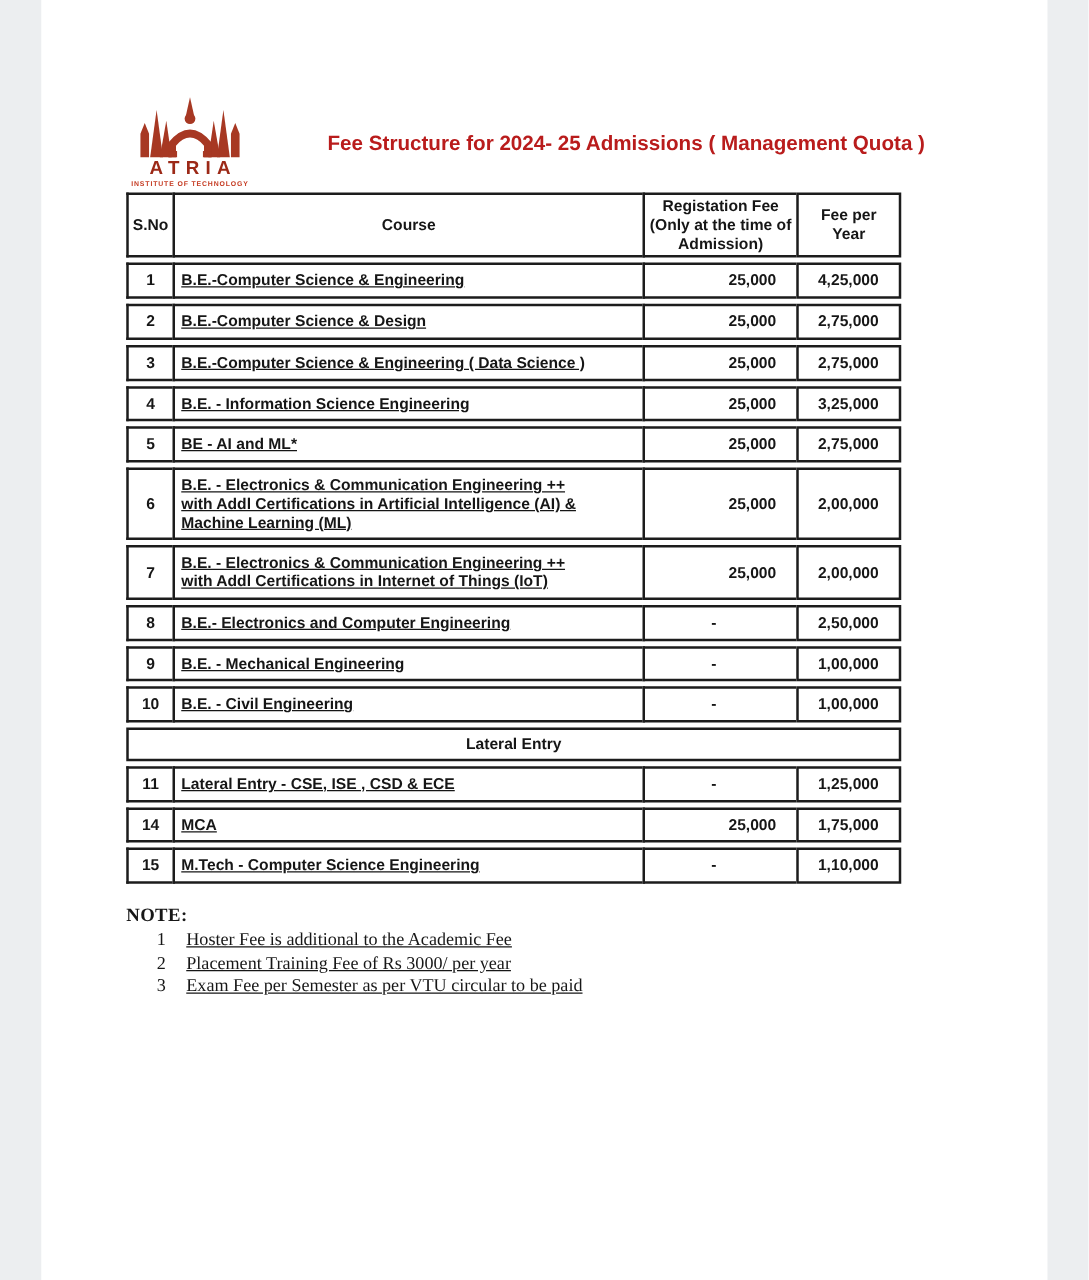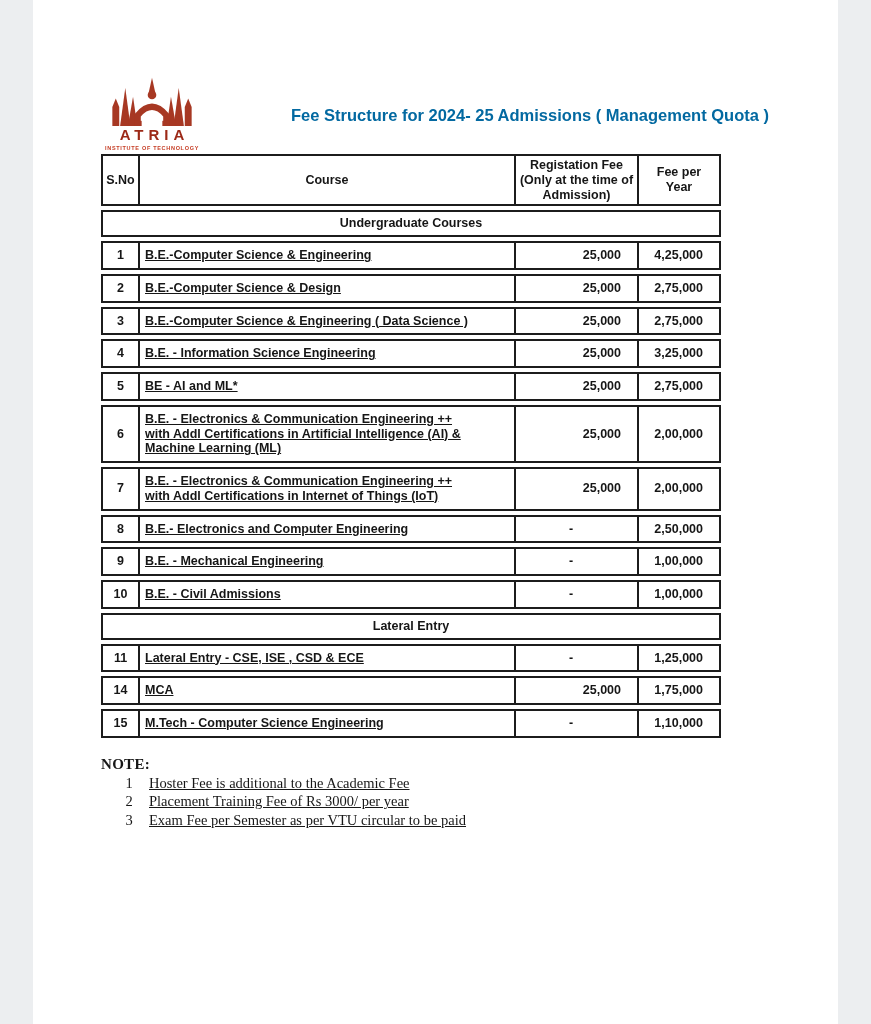--- a/index.html
+++ b/index.html
@@ -23,21 +23,21 @@
     color:#9c2917;line-height:1.05;margin-top:1px;padding-left:5px;
   }
   .logo-tagline{
     font-size:5.5px;font-weight:700;letter-spacing:.7px;
     color:#c53b22;margin-top:2px;white-space:nowrap;
   }
 
   
   .doc-title{
     position:absolute;left:248px;top:106px;width:492px;
-    text-align:center;font-size:16.5px;font-weight:700;color:#0369a1;margin-left:36px;
+    text-align:right;font-size:16.5px;font-weight:700;color:#b91c1c;
   }
 
   
   .content{position:absolute;left:101px;top:150px;width:620px;}
   table.fee-table{
     width:620px;table-layout:fixed;
     border-collapse:separate;border-spacing:0 4px;
   }
   .fee-table td,.fee-table th{
     border-top:2px solid #1c1c1c;
@@ -120,23 +120,20 @@
           <th>S.No</th>
           <th>Course</th>
           <th>Registation Fee
 (Only at the time of
 Admission)</th>
           <th>Fee per Year</th>
         </tr>
       </thead>
       <tbody>
           <tr>
-            <td colspan="4" class="section-title">Undergraduate Courses</td>
-          </tr>
-          <tr>
             <td class="cell sno">1</td>
             <td class="cell course">B.E.-Computer Science &amp; Engineering</td>
             <td class="cell money">25,000</td>
             <td class="cell money">4,25,000</td>
           </tr>
           <tr>
             <td class="cell sno">2</td>
             <td class="cell course">B.E.-Computer Science &amp; Design</td>
             <td class="cell money">25,000</td>
             <td class="cell money">2,75,000</td>
@@ -180,21 +177,21 @@
             <td class="cell money">2,50,000</td>
           </tr>
           <tr>
             <td class="cell sno">9</td>
             <td class="cell course">B.E. - Mechanical Engineering</td>
             <td class="cell money dash">-</td>
             <td class="cell money">1,00,000</td>
           </tr>
           <tr>
             <td class="cell sno">10</td>
-            <td class="cell course">B.E. - Civil Admissions</td>
+            <td class="cell course">B.E. - Civil Engineering</td>
             <td class="cell money dash">-</td>
             <td class="cell money">1,00,000</td>
           </tr>
           <tr>
             <td colspan="4" class="section-title">Lateral Entry</td>
           </tr>
           <tr>
             <td class="cell sno">11</td>
             <td class="cell course">Lateral Entry - CSE, ISE , CSD &amp; ECE</td>
             <td class="cell money dash">-</td>

